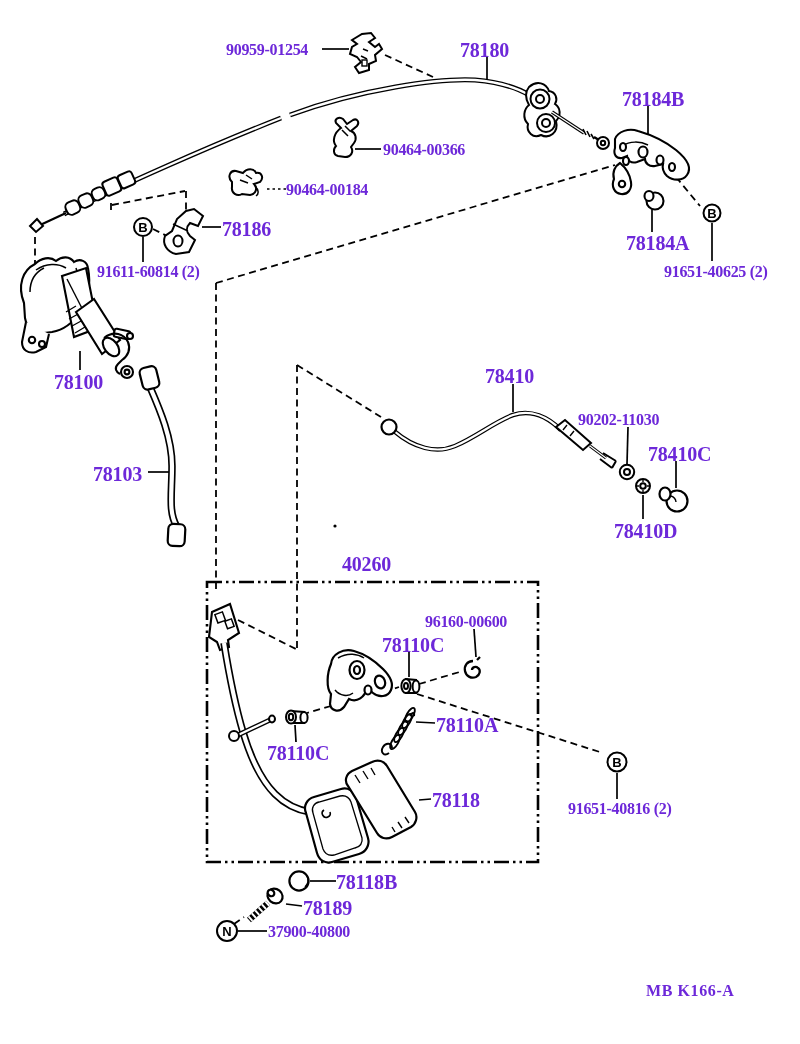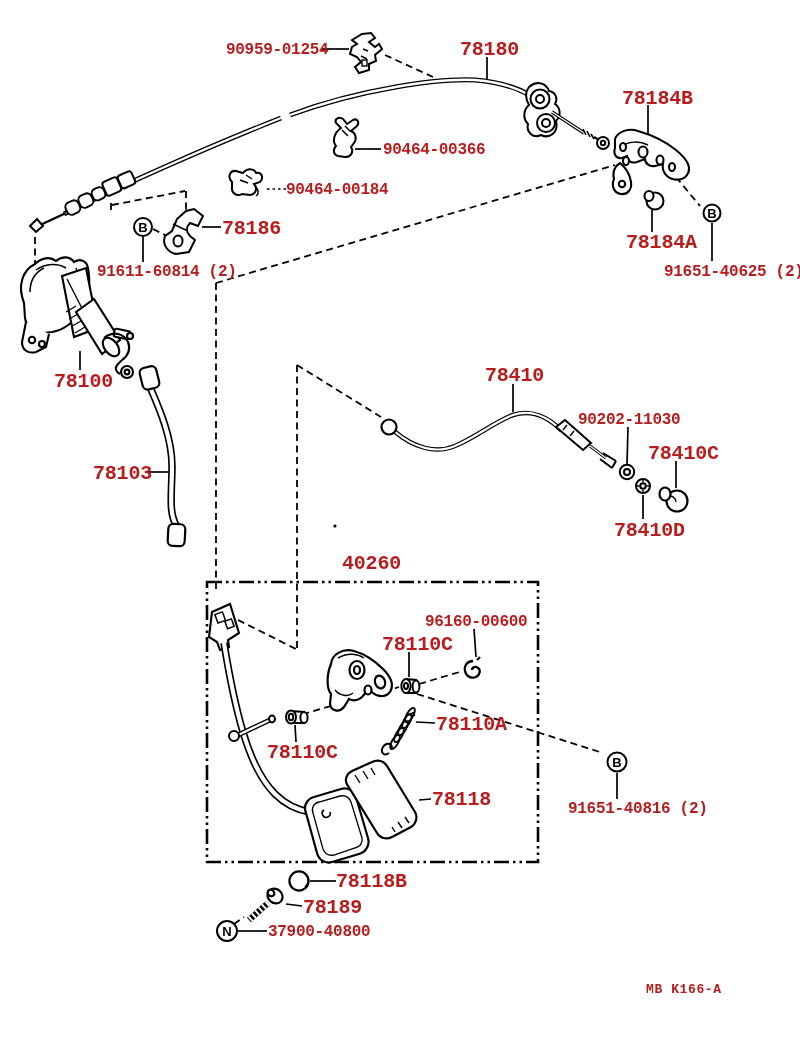--- a/index.html
+++ b/index.html
@@ -1,23 +1,23 @@
 <!DOCTYPE html>
 <html><head>
 <meta charset="utf-8">
 <style>
   html,body{margin:0;padding:0;background:#e8e8e8;}
   .page{position:relative;width:800px;height:1044px;background:#ffffff;overflow:hidden;
         font-family:"Liberation Sans",sans-serif;}
   svg{position:absolute;left:0;top:0;}
-  .lbl{position:absolute;font-family:Liberation Mono, monospace;font-weight:bold;
-       color:#b91c1c;white-space:nowrap;line-height:1;}
+  .lbl{position:absolute;font-family:Liberation Serif, serif;font-weight:bold;
+       color:#6d28d9;white-space:nowrap;line-height:1;}
   .lg{font-size:20px;letter-spacing:-0.2px;}
   .sm{font-size:16px;letter-spacing:-0.3px;}
-  .code{font-size:13px;letter-spacing:0.6px;font-weight:bold;}
+  .code{font-size:16px;letter-spacing:0.6px;font-weight:bold;}
   .callout{position:absolute;width:20px;text-align:center;color:#000;
            font:bold 13px "Liberation Sans",sans-serif;line-height:1;}
 </style>
 </head>
 <body>
 
 <div class="page">
 
 <svg width="800" height="1044" viewBox="0 0 800 1044">
 

